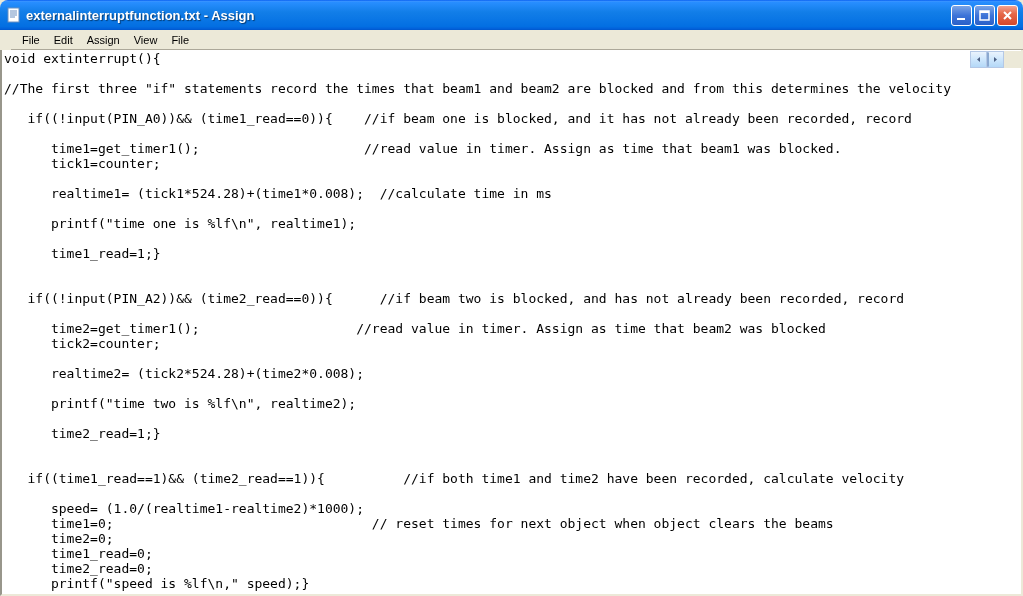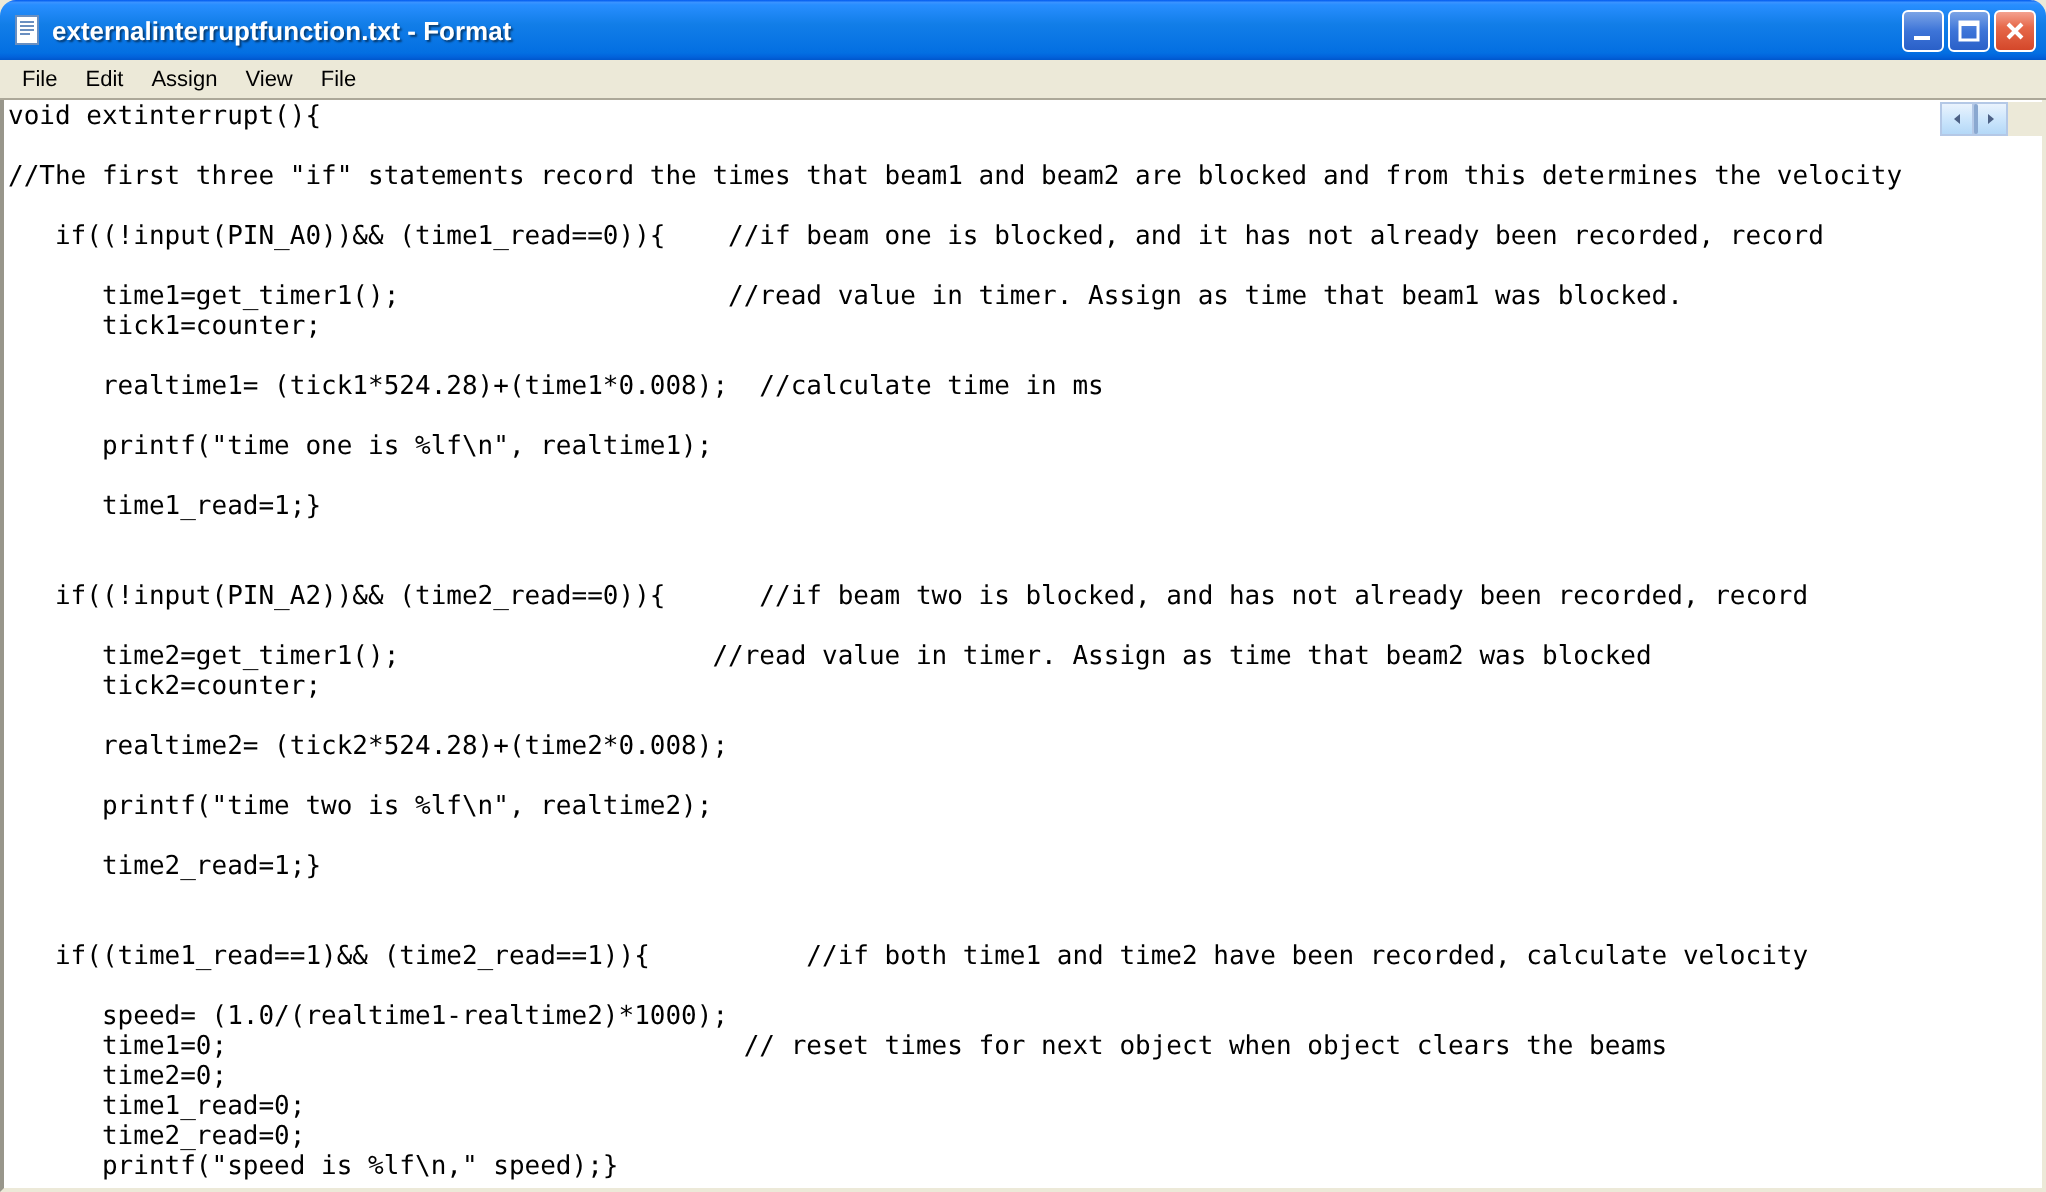--- a/index.html
+++ b/index.html
@@ -57,20 +57,21 @@
 }
 .win-btn svg { width: 13px; height: 13px; }
 .menubar {
   background: #ece9d8;
   height: 20px;
   display: flex;
   align-items: center;
   padding: 0 4px;
   border-bottom: 1px solid #aca899;
   font-size: 11px;
+  margin-left: 11px;
 }
 .menu-item {
   padding: 2px 7px;
   cursor: pointer;
 }
 .editor-wrap {
   background: #fff;
   border: 2px inset #ece9d8;
   border-top: none;
   height: calc(596px - 30px - 20px);
@@ -133,21 +134,21 @@
 <div class="titlebar">
   <span class="titlebar-icon">
     <svg viewBox="0 0 16 16">
         <rect x="2" y="1" width="11" height="14" fill="#fff" stroke="#6a8fc0" stroke-width="1"></rect>
         <line x1="4" y1="4" x2="11" y2="4" stroke="#6a8fc0"></line>
         <line x1="4" y1="6" x2="11" y2="6" stroke="#6a8fc0"></line>
         <line x1="4" y1="8" x2="11" y2="8" stroke="#6a8fc0"></line>
         <line x1="4" y1="10" x2="9" y2="10" stroke="#6a8fc0"></line>
       </svg>
   </span>
-  <span class="titlebar-text">externalinterruptfunction.txt - Format</span>
+  <span class="titlebar-text">externalinterruptfunction.txt - Assign</span>
   <div class="window-controls">
     <div class="win-btn min">
       <svg viewBox="0 0 13 13">
           <rect x="2" y="9" width="8" height="2" fill="#fff"></rect>
         </svg>
     </div>
     <div class="win-btn max">
       <svg viewBox="0 0 13 13">
           <rect x="2" y="2" width="9" height="9" fill="none" stroke="#fff" stroke-width="1.5"></rect>
           <rect x="2" y="2" width="9" height="2" fill="#fff"></rect>

